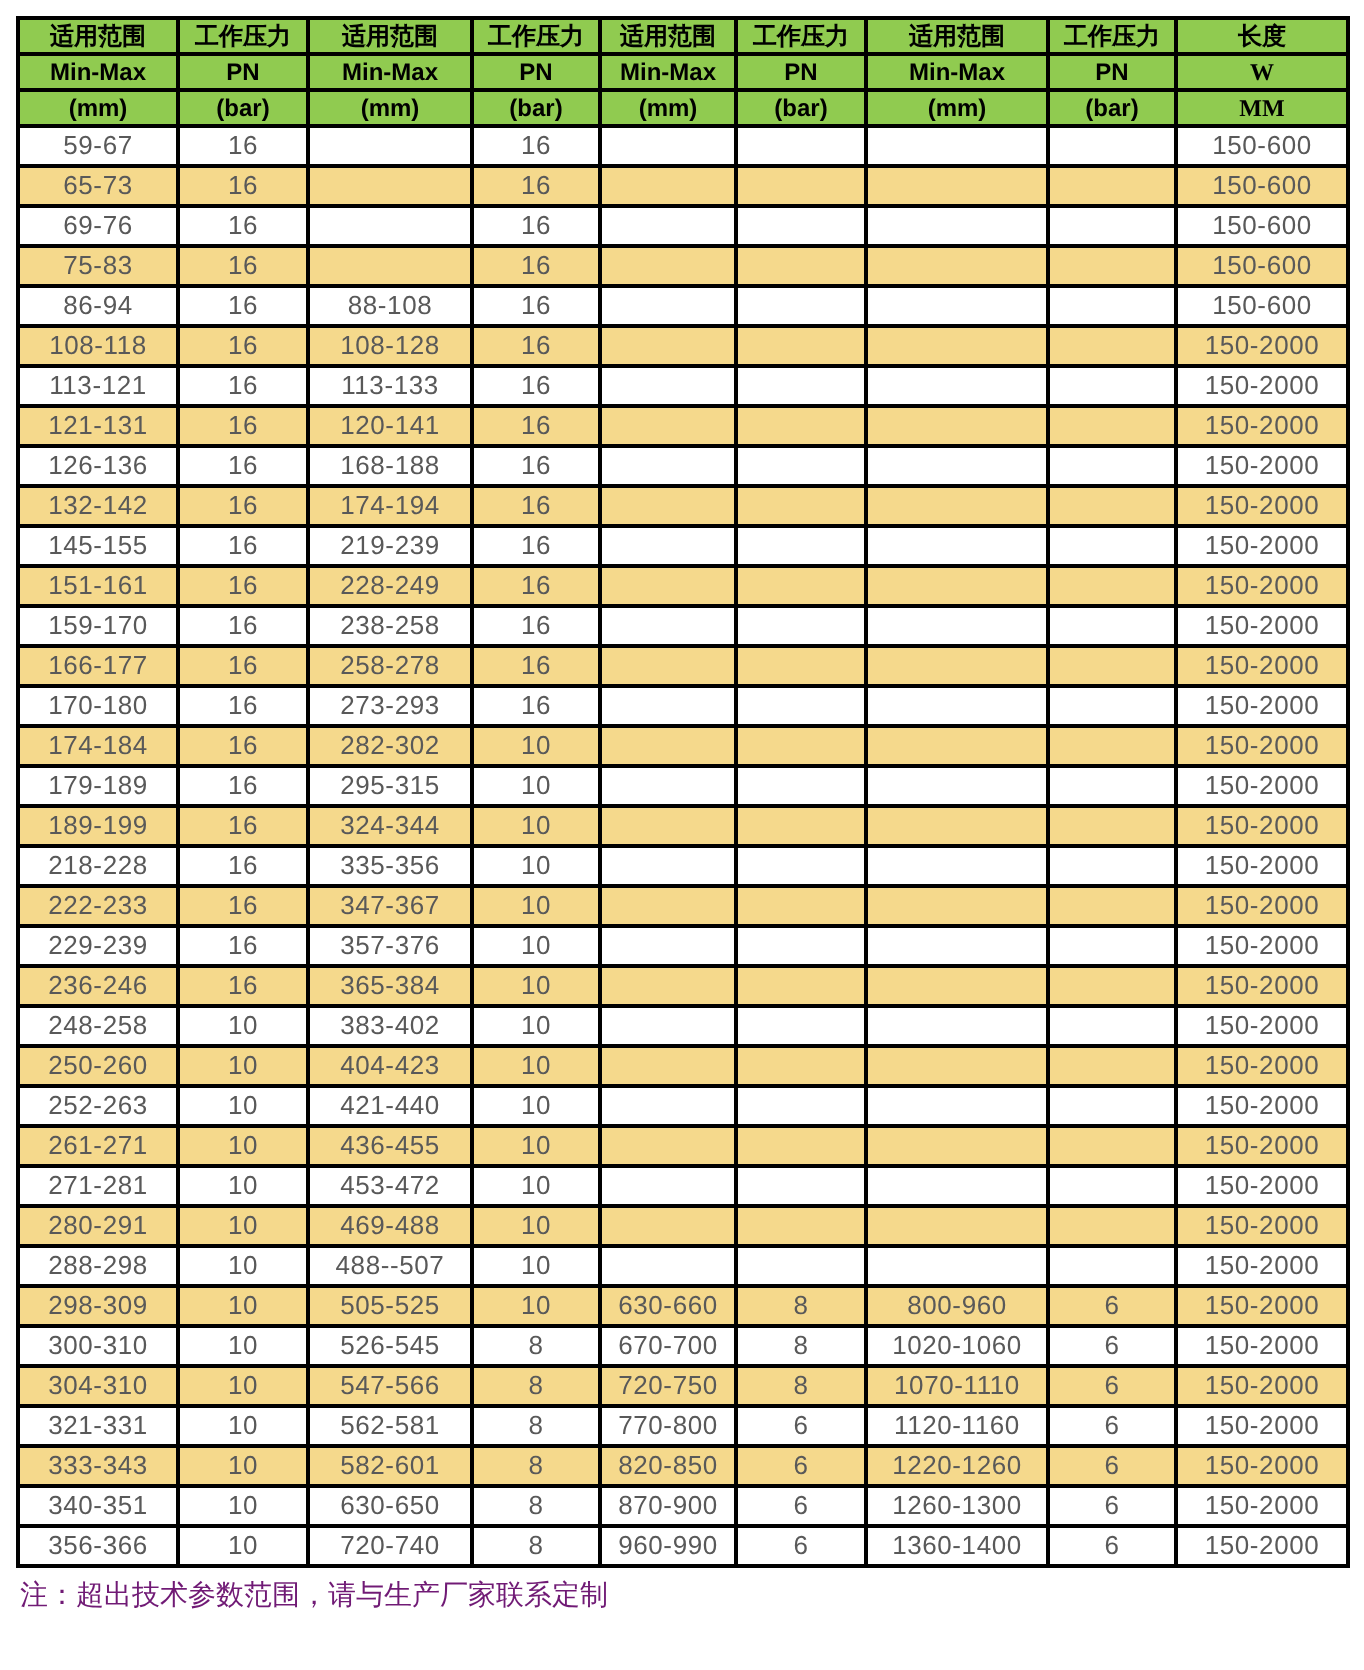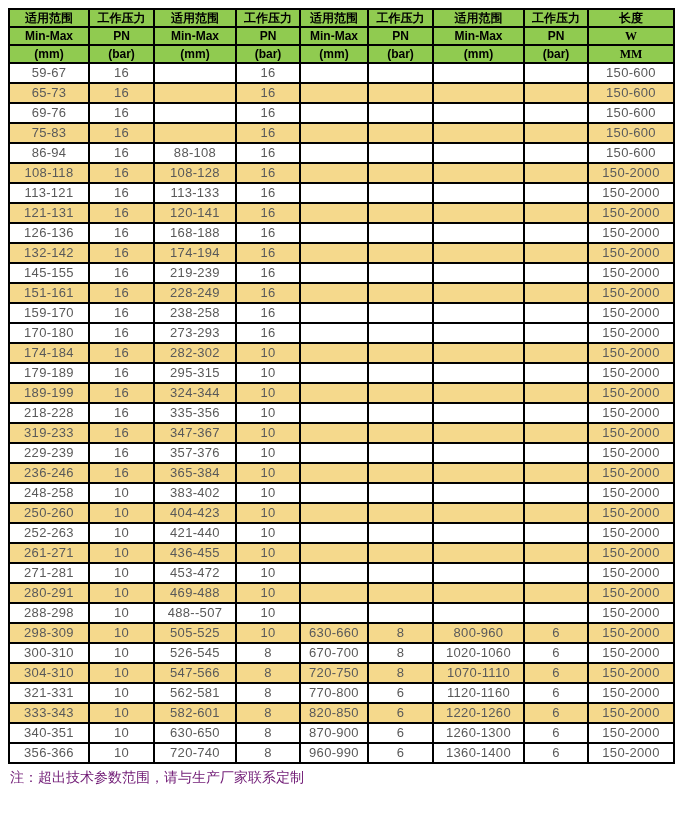--- a/index.html
+++ b/index.html
@@ -245,20 +245,31 @@
           <td>159-170</td>
           <td>16</td>
           <td>238-258</td>
           <td>16</td>
           <td></td>
           <td></td>
           <td></td>
           <td></td>
           <td>150-2000</td>
         </tr>
+        <tr class="tan">
+          <td>166-177</td>
+          <td>16</td>
+          <td>258-278</td>
+          <td>16</td>
+          <td></td>
+          <td></td>
+          <td></td>
+          <td></td>
+          <td>150-2000</td>
+        </tr>
         <tr>
           <td>170-180</td>
           <td>16</td>
           <td>273-293</td>
           <td>16</td>
           <td></td>
           <td></td>
           <td></td>
           <td></td>
           <td>150-2000</td>
@@ -301,21 +312,21 @@
           <td>16</td>
           <td>335-356</td>
           <td>10</td>
           <td></td>
           <td></td>
           <td></td>
           <td></td>
           <td>150-2000</td>
         </tr>
         <tr class="tan">
-          <td>319-233</td>
+          <td>222-233</td>
           <td>16</td>
           <td>347-367</td>
           <td>10</td>
           <td></td>
           <td></td>
           <td></td>
           <td></td>
           <td>150-2000</td>
         </tr>
         <tr>

